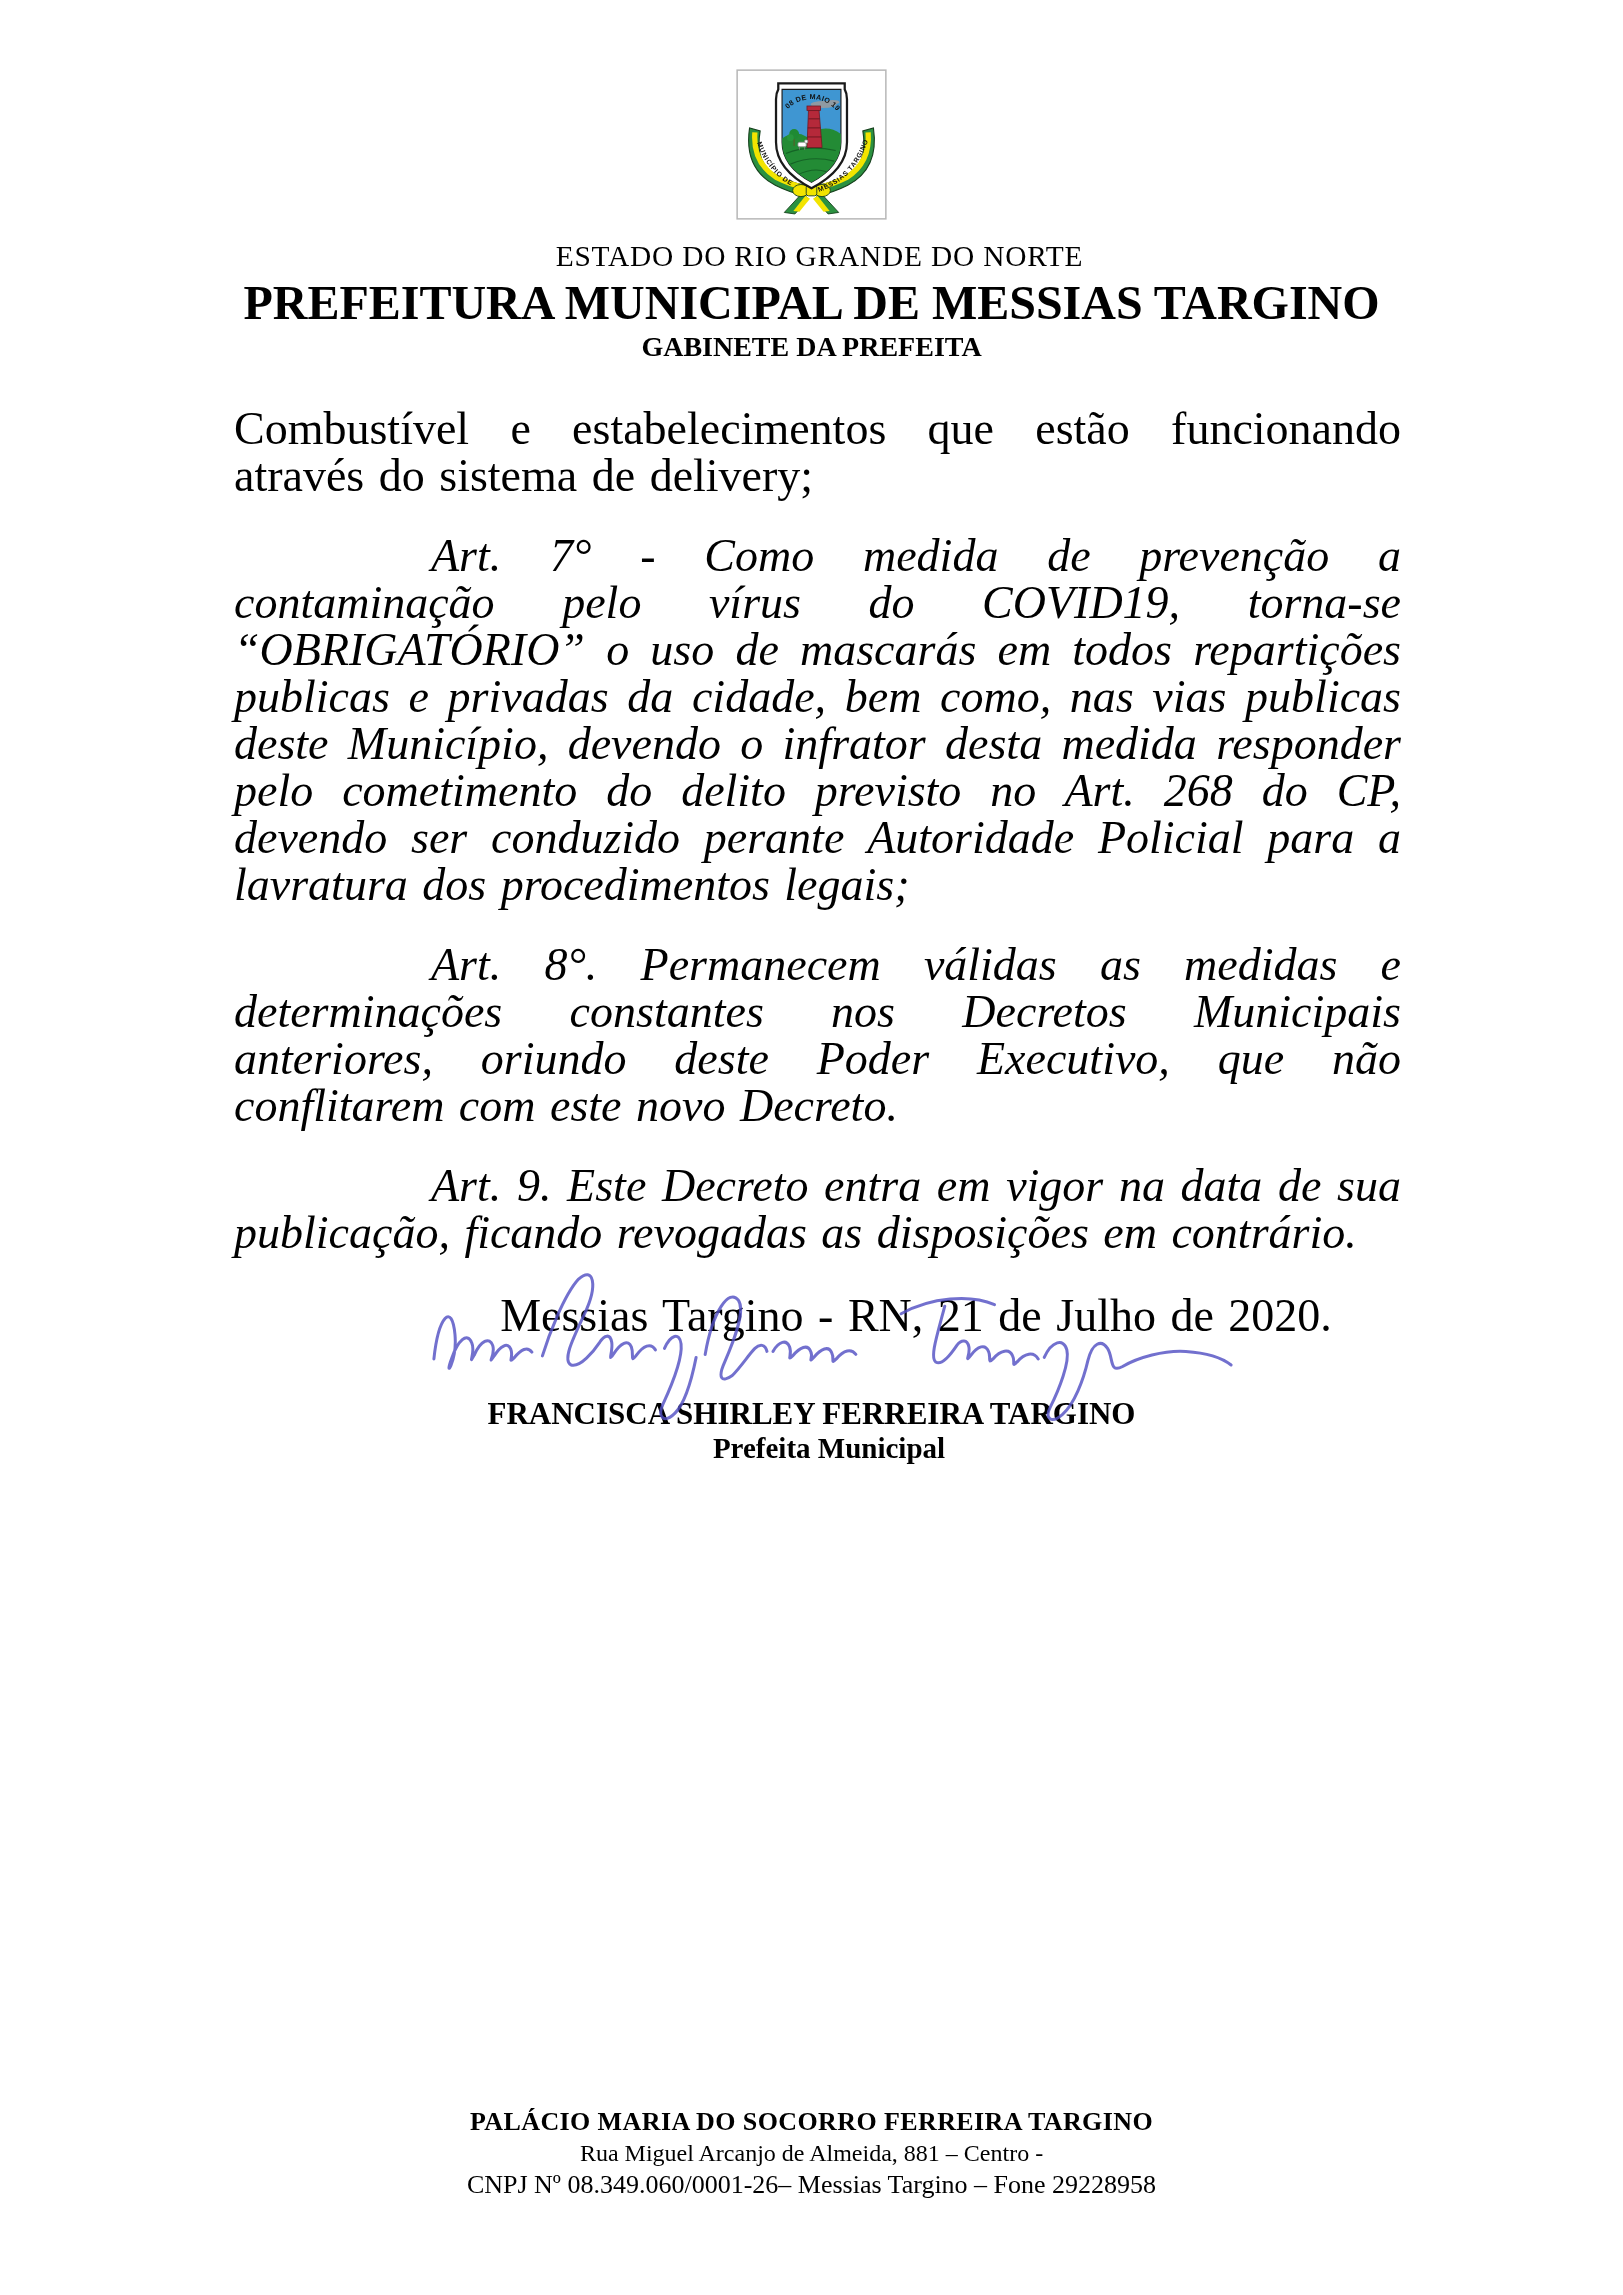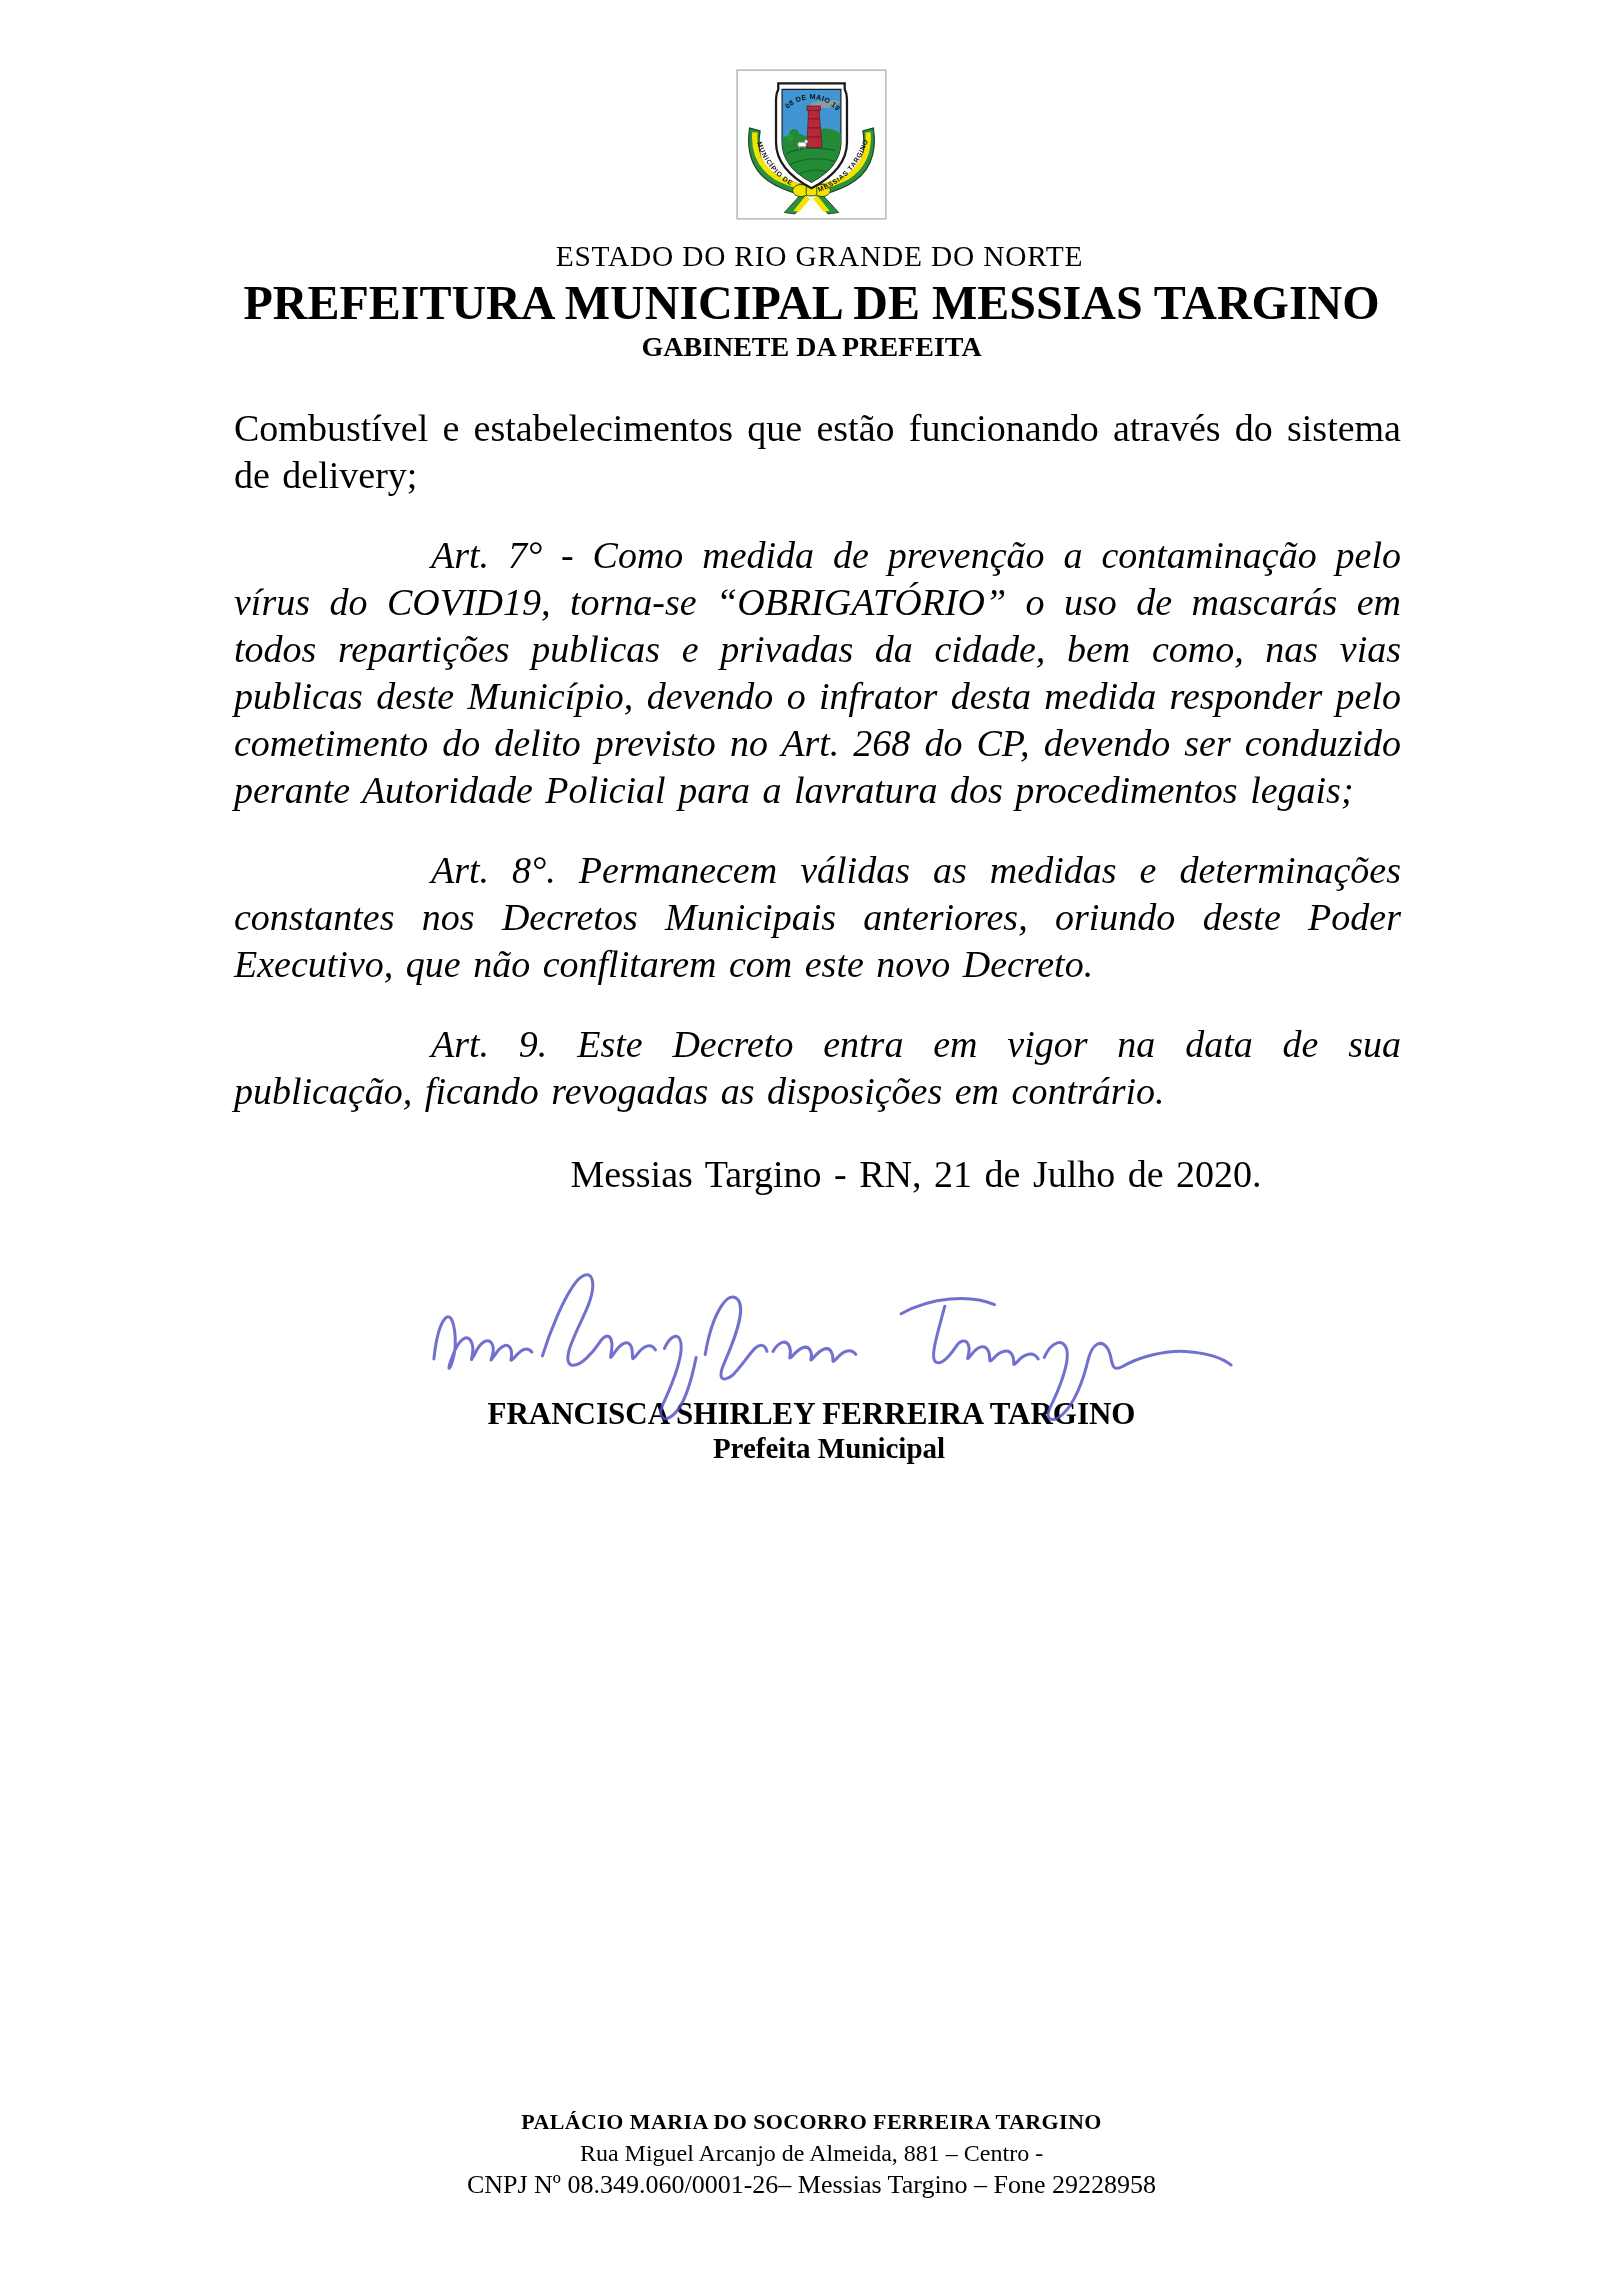--- a/index.html
+++ b/index.html
@@ -9,30 +9,30 @@
     overflow:hidden;
   }
   .crest{position:absolute;left:736px;top:69px;width:151px;height:151px;}
   .hdr-state{position:absolute;top:240px;left:0;width:100%;text-align:center;
     font-size:29.4px;letter-spacing:0.8px;padding-left:8px;}
   .hdr-title{position:absolute;top:275px;left:0;width:100%;text-align:center;
     font-size:48px;font-weight:bold;letter-spacing:0px;}
   .hdr-sub{position:absolute;top:331px;left:0;width:100%;text-align:center;
     font-size:28px;font-weight:bold;}
   .content{position:absolute;left:234px;top:405px;width:1167px;}
-  .content p{margin:0 0 33px 0;font-size:38px;line-height:47px;
+  .content p{margin:0 0 33px 0;font-size:46px;line-height:47px;
     text-align:justify;word-spacing:3px;}
   .content p.indent{text-indent:197px;font-style:italic;}
   .content p.dateline{text-align:center;text-indent:197px;margin-top:36px;margin-bottom:0;}
   .sig-ink{position:absolute;left:412px;top:1267px;width:838px;height:162px;}
   .sig-block{position:absolute;top:1364px;left:0;width:100%;text-align:center;}
   .sig-name{font-size:31px;font-weight:bold;line-height:35px;margin-top:32px;}
   .sig-role{font-size:29px;font-weight:bold;line-height:35px;margin-left:35px;}
   .footer{position:absolute;top:2106px;left:0;width:100%;text-align:center;}
-  .f1{font-size:22px;font-weight:bold;line-height:32px;letter-spacing:0.4px;}
+  .f1{font-size:26px;font-weight:bold;line-height:32px;letter-spacing:0.4px;}
   .f2{font-size:24px;line-height:31px;}
   .f3{font-size:26px;line-height:31px;}
 </style>
 </head>
 <body>
 
 <div>
 
   <svg class="crest" viewBox="0 0 200 200" xmlns="http://www.w3.org/2000/svg">
     <defs>

